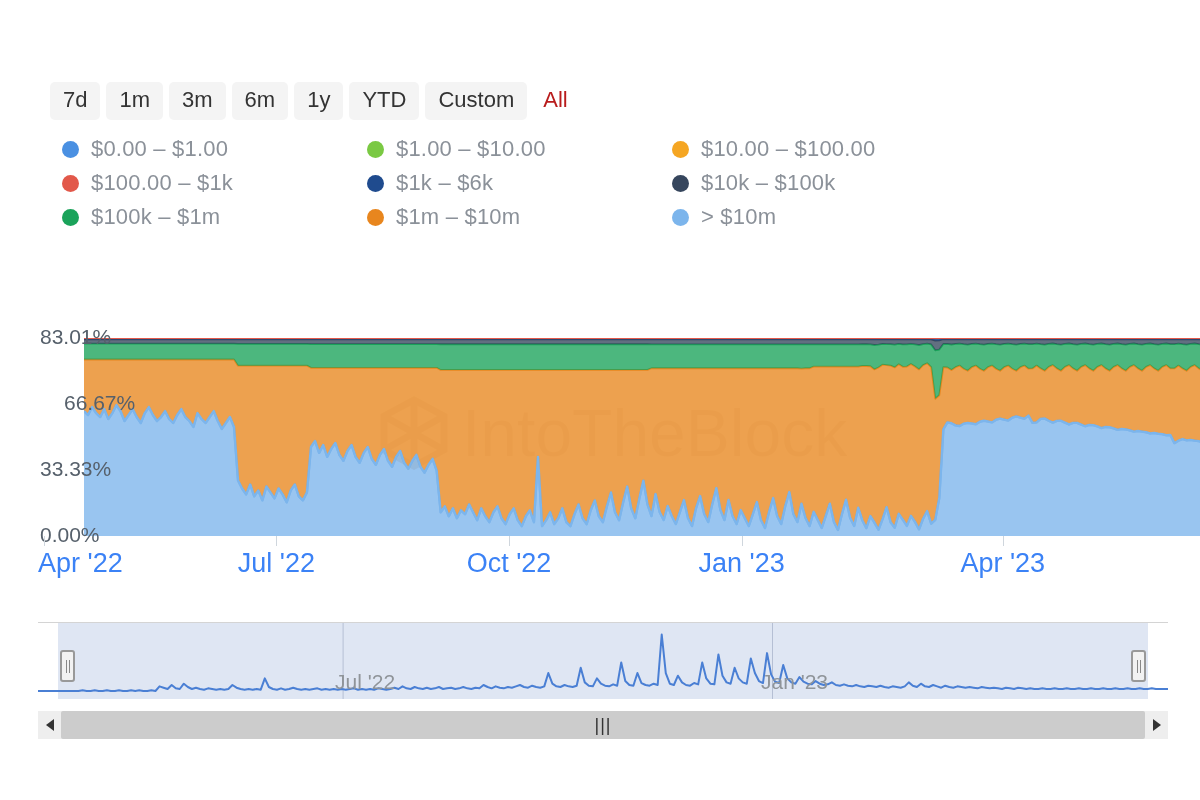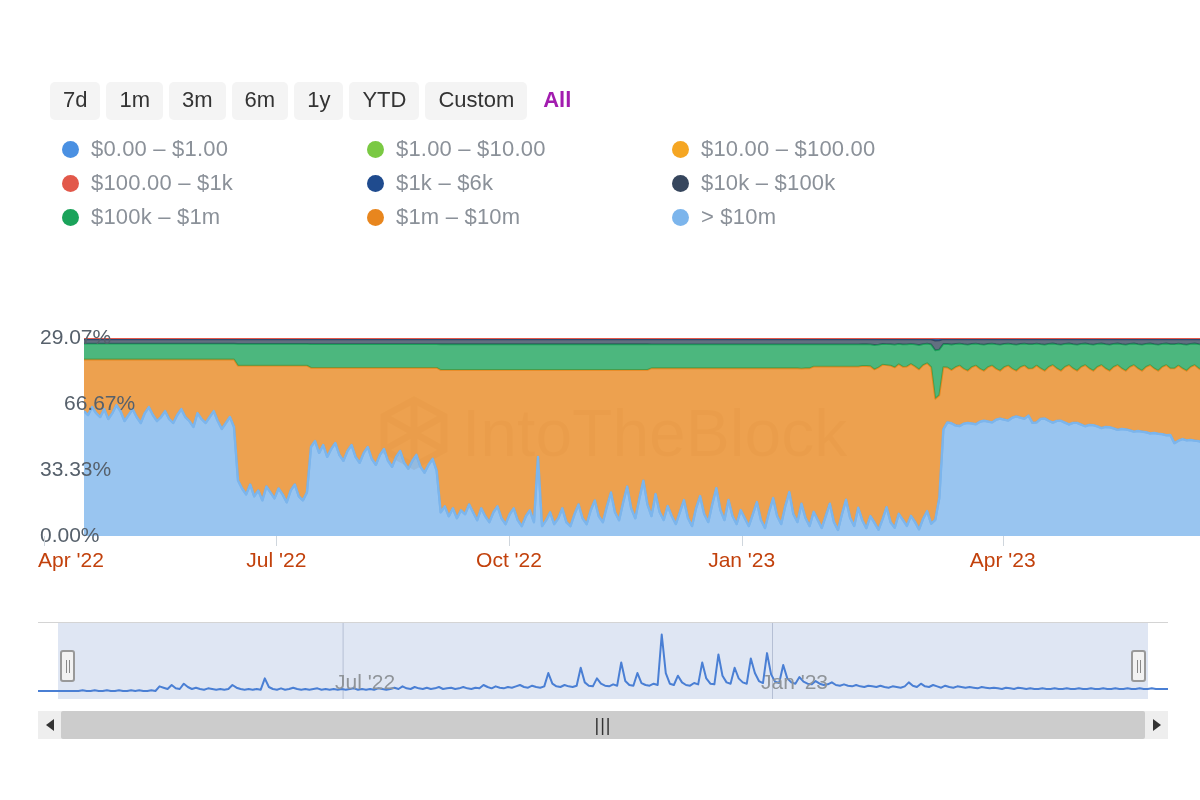--- a/index.html
+++ b/index.html
@@ -36,22 +36,22 @@
     border: none;
     border-radius: 5px;
     padding: 7px 13px 9px 13px;
     line-height: 1;
     cursor: pointer;
     white-space: nowrap;
     margin-top: 40px;
   }
   .range-btn.selected {
     background: transparent;
-    font-weight: bold;
-    color: #a21caf;
+    font-weight: normal;
+    color: #b91c1c;
     padding-left: 10px;
     padding-right: 10px;
   }
 
   
   .legend {
     position: absolute;
     left: 62px;
     top: 132px;
     width: 960px;
@@ -131,22 +131,22 @@
     position: absolute;
     top: 0;
     width: 1px;
     height: 10px;
     background: #cfd6dd;
   }
   .x-label {
     position: absolute;
     top: 12px;
     font-family: "Liberation Sans", sans-serif;
-    font-size: 21px;
-    color: #c2410c;
+    font-size: 27px;
+    color: #3b82f6;
     white-space: nowrap;
     transform: translateX(-50%);
   }
 
   
   .navigator {
     position: absolute;
     left: 38px;
     top: 622px;
     width: 1130px;
@@ -354,21 +354,21 @@
             <path d="M0.00 0.00 L4.05 0.00 L8.11 0.00 L12.16 0.00 L16.21 0.00 L20.27 0.00 L24.32 0.00 L28.38 0.00 L32.43 0.00 L36.48 0.00 L40.54 0.00 L44.59 0.00 L48.64 0.00 L52.70 0.00 L56.75 0.00 L60.80 0.00 L64.86 0.00 L68.91 0.00 L72.96 0.00 L77.02 0.00 L81.07 0.00 L85.13 0.00 L89.18 0.00 L93.23 0.00 L97.29 0.00 L101.34 0.00 L105.39 0.00 L109.45 0.00 L113.50 0.00 L117.55 0.00 L121.61 0.00 L125.66 0.00 L129.71 0.00 L133.77 0.00 L137.82 0.00 L141.88 0.00 L145.93 0.00 L149.98 0.00 L154.04 -0.00 L158.09 -0.00 L162.14 -0.00 L166.20 0.00 L170.25 0.00 L174.30 -0.00 L178.36 -0.00 L182.41 -0.00 L186.46 -0.00 L190.52 -0.00 L194.57 -0.00 L198.63 -0.00 L202.68 0.00 L206.73 -0.00 L210.79 0.00 L214.84 0.00 L218.89 -0.00 L222.95 -0.00 L227.00 0.00 L231.05 0.00 L235.11 0.00 L239.16 0.00 L243.21 0.00 L247.27 0.00 L251.32 0.00 L255.38 0.00 L259.43 0.00 L263.48 0.00 L267.54 0.00 L271.59 0.00 L275.64 0.00 L279.70 0.00 L283.75 0.00 L287.80 0.00 L291.86 0.00 L295.91 0.00 L299.96 0.00 L304.02 0.00 L308.07 0.00 L312.13 0.00 L316.18 0.00 L320.23 0.00 L324.29 0.00 L328.34 0.00 L332.39 0.00 L336.45 0.00 L340.50 0.00 L344.55 0.00 L348.61 0.00 L352.66 0.00 L356.71 0.00 L360.77 0.00 L364.82 0.00 L368.88 0.00 L372.93 0.00 L376.98 0.00 L381.04 0.00 L385.09 0.00 L389.14 0.00 L393.20 -0.00 L397.25 0.00 L401.30 0.00 L405.36 0.00 L409.41 0.00 L413.46 0.00 L417.52 0.00 L421.57 0.00 L425.63 0.00 L429.68 0.00 L433.73 -0.00 L437.79 0.00 L441.84 0.00 L445.89 0.00 L449.95 0.00 L454.00 0.00 L458.05 0.00 L462.11 -0.00 L466.16 0.00 L470.21 0.00 L474.27 0.00 L478.32 0.00 L482.38 0.00 L486.43 0.00 L490.48 0.00 L494.54 0.00 L498.59 0.00 L502.64 0.00 L506.70 0.00 L510.75 0.00 L514.80 0.00 L518.86 0.00 L522.91 0.00 L526.96 0.00 L531.02 0.00 L535.07 -0.00 L539.13 0.00 L543.18 0.00 L547.23 0.00 L551.29 0.00 L555.34 -0.00 L559.39 0.00 L563.45 0.00 L567.50 0.00 L571.55 0.00 L575.61 -0.00 L579.66 0.00 L583.71 -0.00 L587.77 0.00 L591.82 0.00 L595.88 -0.00 L599.93 -0.00 L603.98 -0.00 L608.04 -0.00 L612.09 -0.00 L616.14 0.00 L620.20 0.00 L624.25 0.00 L628.30 0.00 L632.36 0.00 L636.41 -0.00 L640.46 0.00 L644.52 -0.00 L648.57 0.00 L652.63 0.00 L656.68 -0.00 L660.73 -0.00 L664.79 -0.00 L668.84 0.00 L672.89 0.00 L676.95 0.00 L681.00 -0.00 L685.05 -0.00 L689.11 -0.00 L693.16 0.00 L697.21 0.00 L701.27 -0.00 L705.32 -0.00 L709.38 0.00 L713.43 0.00 L717.48 0.00 L721.54 -0.00 L725.59 -0.00 L729.64 0.00 L733.70 0.00 L737.75 0.00 L741.80 0.00 L745.86 0.00 L749.91 0.00 L753.96 -0.00 L758.02 0.00 L762.07 0.00 L766.13 0.00 L770.18 0.00 L774.23 0.00 L778.29 0.00 L782.34 0.00 L786.39 0.00 L790.45 0.00 L794.50 0.00 L798.55 0.00 L802.61 0.00 L806.66 0.00 L810.71 0.00 L814.77 0.00 L818.82 0.00 L822.88 0.00 L826.93 0.00 L830.98 0.00 L835.04 0.00 L839.09 0.00 L843.14 0.00 L847.20 0.00 L851.25 0.00 L855.30 0.00 L859.36 0.00 L863.41 0.00 L867.46 0.00 L871.52 0.00 L875.57 0.00 L879.63 0.00 L883.68 0.00 L887.73 0.00 L891.79 0.00 L895.84 0.00 L899.89 0.00 L903.95 -0.00 L908.00 0.00 L912.05 0.00 L916.11 0.00 L920.16 -0.00 L924.21 0.00 L928.27 0.00 L932.32 0.00 L936.38 -0.00 L940.43 0.00 L944.48 0.00 L948.54 0.00 L952.59 0.00 L956.64 0.00 L960.70 0.00 L964.75 0.00 L968.80 0.00 L972.86 0.00 L976.91 0.00 L980.96 0.00 L985.02 0.00 L989.07 0.00 L993.13 0.00 L997.18 0.00 L1001.23 0.00 L1005.29 0.00 L1009.34 0.00 L1013.39 0.00 L1017.45 0.00 L1021.50 0.00 L1025.55 0.00 L1029.61 0.00 L1033.66 0.00 L1037.71 0.00 L1041.77 0.00 L1045.82 0.00 L1049.88 0.00 L1053.93 0.00 L1057.98 0.00 L1062.04 0.00 L1066.09 0.00 L1070.14 0.00 L1074.20 0.00 L1078.25 0.00 L1082.30 0.00 L1086.36 0.00 L1090.41 0.00 L1094.46 0.00 L1098.52 0.00 L1102.57 0.00 L1106.63 0.00 L1110.68 0.00 L1114.73 0.00 L1118.79 0.00 L1122.84 0.00 L1126.89 0.00 L1130.95 0.00 L1135.00 0.00 L1135.00 0.00 L1130.95 0.49 L1126.89 0.27 L1122.84 0.29 L1118.79 0.33 L1114.73 0.30 L1110.68 0.27 L1106.63 0.29 L1102.57 0.33 L1098.52 0.30 L1094.46 0.27 L1090.41 0.30 L1086.36 0.30 L1082.30 0.27 L1078.25 0.29 L1074.20 0.33 L1070.14 0.30 L1066.09 0.27 L1062.04 0.29 L1057.98 0.33 L1053.93 0.30 L1049.88 0.27 L1045.82 0.29 L1041.77 0.33 L1037.71 0.30 L1033.66 0.27 L1029.61 0.29 L1025.55 0.33 L1021.50 0.30 L1017.45 0.27 L1013.39 0.29 L1009.34 0.33 L1005.29 0.30 L1001.23 0.27 L997.18 0.29 L993.13 0.33 L989.07 0.30 L985.02 0.27 L980.96 0.29 L976.91 0.33 L972.86 0.30 L968.80 0.27 L964.75 0.29 L960.70 0.33 L956.64 0.30 L952.59 0.27 L948.54 0.30 L944.48 0.31 L940.43 0.27 L936.38 0.29 L932.32 0.33 L928.27 0.31 L924.21 0.27 L920.16 0.29 L916.11 0.33 L912.05 0.31 L908.00 0.27 L903.95 0.29 L899.89 0.33 L895.84 0.31 L891.79 0.27 L887.73 0.29 L883.68 0.33 L879.63 0.31 L875.57 0.27 L871.52 0.29 L867.46 0.32 L863.41 0.29 L859.36 0.29 L855.30 0.57 L851.25 0.61 L847.20 0.31 L843.14 0.27 L839.09 0.29 L835.04 0.33 L830.98 0.30 L826.93 0.27 L822.88 0.30 L818.82 0.31 L814.77 0.28 L810.71 0.31 L806.66 0.29 L802.61 0.29 L798.55 0.28 L794.50 0.31 L790.45 0.33 L786.39 0.30 L782.34 0.30 L778.29 0.30 L774.23 0.30 L770.18 0.30 L766.13 0.30 L762.07 0.30 L758.02 0.30 L753.96 0.30 L749.91 0.30 L745.86 0.30 L741.80 0.30 L737.75 0.30 L733.70 0.30 L729.64 0.30 L725.59 0.30 L721.54 0.30 L717.48 0.30 L713.43 0.30 L709.38 0.30 L705.32 0.30 L701.27 0.30 L697.21 0.30 L693.16 0.30 L689.11 0.30 L685.05 0.30 L681.00 0.30 L676.95 0.30 L672.89 0.30 L668.84 0.30 L664.79 0.30 L660.73 0.30 L656.68 0.30 L652.63 0.30 L648.57 0.30 L644.52 0.30 L640.46 0.30 L636.41 0.30 L632.36 0.30 L628.30 0.30 L624.25 0.30 L620.20 0.30 L616.14 0.30 L612.09 0.30 L608.04 0.30 L603.98 0.30 L599.93 0.30 L595.88 0.30 L591.82 0.30 L587.77 0.30 L583.71 0.30 L579.66 0.30 L575.61 0.30 L571.55 0.30 L567.50 0.30 L563.45 0.30 L559.39 0.30 L555.34 0.30 L551.29 0.30 L547.23 0.30 L543.18 0.30 L539.13 0.30 L535.07 0.30 L531.02 0.30 L526.96 0.30 L522.91 0.30 L518.86 0.30 L514.80 0.30 L510.75 0.30 L506.70 0.30 L502.64 0.30 L498.59 0.30 L494.54 0.30 L490.48 0.30 L486.43 0.30 L482.38 0.30 L478.32 0.30 L474.27 0.30 L470.21 0.30 L466.16 0.30 L462.11 0.30 L458.05 0.30 L454.00 0.30 L449.95 0.30 L445.89 0.30 L441.84 0.30 L437.79 0.30 L433.73 0.30 L429.68 0.30 L425.63 0.30 L421.57 0.30 L417.52 0.30 L413.46 0.30 L409.41 0.30 L405.36 0.30 L401.30 0.30 L397.25 0.30 L393.20 0.30 L389.14 0.30 L385.09 0.30 L381.04 0.30 L376.98 0.30 L372.93 0.30 L368.88 0.30 L364.82 0.30 L360.77 0.30 L356.71 0.30 L352.66 0.30 L348.61 0.30 L344.55 0.30 L340.50 0.30 L336.45 0.30 L332.39 0.30 L328.34 0.30 L324.29 0.30 L320.23 0.30 L316.18 0.30 L312.13 0.30 L308.07 0.30 L304.02 0.30 L299.96 0.30 L295.91 0.30 L291.86 0.30 L287.80 0.30 L283.75 0.30 L279.70 0.30 L275.64 0.30 L271.59 0.30 L267.54 0.30 L263.48 0.30 L259.43 0.30 L255.38 0.30 L251.32 0.30 L247.27 0.30 L243.21 0.30 L239.16 0.30 L235.11 0.30 L231.05 0.30 L227.00 0.30 L222.95 0.30 L218.89 0.30 L214.84 0.30 L210.79 0.30 L206.73 0.30 L202.68 0.30 L198.63 0.30 L194.57 0.30 L190.52 0.30 L186.46 0.30 L182.41 0.30 L178.36 0.30 L174.30 0.30 L170.25 0.30 L166.20 0.30 L162.14 0.30 L158.09 0.30 L154.04 0.30 L149.98 0.30 L145.93 0.30 L141.88 0.30 L137.82 0.30 L133.77 0.30 L129.71 0.30 L125.66 0.30 L121.61 0.30 L117.55 0.30 L113.50 0.30 L109.45 0.30 L105.39 0.30 L101.34 0.30 L97.29 0.30 L93.23 0.30 L89.18 0.30 L85.13 0.30 L81.07 0.30 L77.02 0.30 L72.96 0.30 L68.91 0.30 L64.86 0.30 L60.80 0.30 L56.75 0.30 L52.70 0.30 L48.64 0.30 L44.59 0.30 L40.54 0.30 L36.48 0.30 L32.43 0.30 L28.38 0.30 L24.32 0.30 L20.27 0.30 L16.21 0.30 L12.16 0.30 L8.11 0.30 L4.05 0.30 L0.00 0.30 Z" fill="#e2584a" fill-opacity="0.78"></path>
             <path d="M0.00 0.00 L4.05 0.00 L8.11 0.00 L12.16 0.00 L16.21 0.00 L20.27 0.00 L24.32 0.00 L28.38 0.00 L32.43 0.00 L36.48 0.00 L40.54 0.00 L44.59 0.00 L48.64 0.00 L52.70 0.00 L56.75 0.00 L60.80 0.00 L64.86 0.00 L68.91 0.00 L72.96 0.00 L77.02 0.00 L81.07 0.00 L85.13 0.00 L89.18 0.00 L93.23 0.00 L97.29 0.00 L101.34 0.00 L105.39 0.00 L109.45 0.00 L113.50 0.00 L117.55 0.00 L121.61 0.00 L125.66 0.00 L129.71 0.00 L133.77 0.00 L137.82 0.00 L141.88 0.00 L145.93 0.00 L149.98 0.00 L154.04 -0.00 L158.09 -0.00 L162.14 -0.00 L166.20 0.00 L170.25 0.00 L174.30 -0.00 L178.36 -0.00 L182.41 -0.00 L186.46 -0.00 L190.52 -0.00 L194.57 -0.00 L198.63 -0.00 L202.68 0.00 L206.73 -0.00 L210.79 0.00 L214.84 0.00 L218.89 -0.00 L222.95 -0.00 L227.00 0.00 L231.05 0.00 L235.11 0.00 L239.16 0.00 L243.21 0.00 L247.27 0.00 L251.32 0.00 L255.38 0.00 L259.43 0.00 L263.48 0.00 L267.54 0.00 L271.59 0.00 L275.64 0.00 L279.70 0.00 L283.75 0.00 L287.80 0.00 L291.86 0.00 L295.91 0.00 L299.96 0.00 L304.02 0.00 L308.07 0.00 L312.13 0.00 L316.18 0.00 L320.23 0.00 L324.29 0.00 L328.34 0.00 L332.39 0.00 L336.45 0.00 L340.50 0.00 L344.55 0.00 L348.61 0.00 L352.66 0.00 L356.71 0.00 L360.77 0.00 L364.82 0.00 L368.88 0.00 L372.93 0.00 L376.98 0.00 L381.04 0.00 L385.09 0.00 L389.14 0.00 L393.20 -0.00 L397.25 0.00 L401.30 0.00 L405.36 0.00 L409.41 0.00 L413.46 0.00 L417.52 0.00 L421.57 0.00 L425.63 0.00 L429.68 0.00 L433.73 -0.00 L437.79 0.00 L441.84 0.00 L445.89 0.00 L449.95 0.00 L454.00 0.00 L458.05 0.00 L462.11 -0.00 L466.16 0.00 L470.21 0.00 L474.27 0.00 L478.32 0.00 L482.38 0.00 L486.43 0.00 L490.48 0.00 L494.54 0.00 L498.59 0.00 L502.64 0.00 L506.70 0.00 L510.75 0.00 L514.80 0.00 L518.86 0.00 L522.91 0.00 L526.96 0.00 L531.02 0.00 L535.07 -0.00 L539.13 0.00 L543.18 0.00 L547.23 0.00 L551.29 0.00 L555.34 -0.00 L559.39 0.00 L563.45 0.00 L567.50 0.00 L571.55 0.00 L575.61 -0.00 L579.66 0.00 L583.71 -0.00 L587.77 0.00 L591.82 0.00 L595.88 -0.00 L599.93 -0.00 L603.98 -0.00 L608.04 -0.00 L612.09 -0.00 L616.14 0.00 L620.20 0.00 L624.25 0.00 L628.30 0.00 L632.36 0.00 L636.41 -0.00 L640.46 0.00 L644.52 -0.00 L648.57 0.00 L652.63 0.00 L656.68 -0.00 L660.73 -0.00 L664.79 -0.00 L668.84 0.00 L672.89 0.00 L676.95 0.00 L681.00 -0.00 L685.05 -0.00 L689.11 -0.00 L693.16 0.00 L697.21 0.00 L701.27 -0.00 L705.32 -0.00 L709.38 0.00 L713.43 0.00 L717.48 0.00 L721.54 -0.00 L725.59 -0.00 L729.64 0.00 L733.70 0.00 L737.75 0.00 L741.80 0.00 L745.86 0.00 L749.91 0.00 L753.96 -0.00 L758.02 0.00 L762.07 0.00 L766.13 0.00 L770.18 0.00 L774.23 0.00 L778.29 0.00 L782.34 0.00 L786.39 0.00 L790.45 0.00 L794.50 0.00 L798.55 0.00 L802.61 0.00 L806.66 0.00 L810.71 0.00 L814.77 0.00 L818.82 0.00 L822.88 0.00 L826.93 0.00 L830.98 0.00 L835.04 0.00 L839.09 0.00 L843.14 0.00 L847.20 0.00 L851.25 0.00 L855.30 0.00 L859.36 0.00 L863.41 0.00 L867.46 0.00 L871.52 0.00 L875.57 0.00 L879.63 0.00 L883.68 0.00 L887.73 0.00 L891.79 0.00 L895.84 0.00 L899.89 0.00 L903.95 -0.00 L908.00 0.00 L912.05 0.00 L916.11 0.00 L920.16 -0.00 L924.21 0.00 L928.27 0.00 L932.32 0.00 L936.38 -0.00 L940.43 0.00 L944.48 0.00 L948.54 0.00 L952.59 0.00 L956.64 0.00 L960.70 0.00 L964.75 0.00 L968.80 0.00 L972.86 0.00 L976.91 0.00 L980.96 0.00 L985.02 0.00 L989.07 0.00 L993.13 0.00 L997.18 0.00 L1001.23 0.00 L1005.29 0.00 L1009.34 0.00 L1013.39 0.00 L1017.45 0.00 L1021.50 0.00 L1025.55 0.00 L1029.61 0.00 L1033.66 0.00 L1037.71 0.00 L1041.77 0.00 L1045.82 0.00 L1049.88 0.00 L1053.93 0.00 L1057.98 0.00 L1062.04 0.00 L1066.09 0.00 L1070.14 0.00 L1074.20 0.00 L1078.25 0.00 L1082.30 0.00 L1086.36 0.00 L1090.41 0.00 L1094.46 0.00 L1098.52 0.00 L1102.57 0.00 L1106.63 0.00 L1110.68 0.00 L1114.73 0.00 L1118.79 0.00 L1122.84 0.00 L1126.89 0.00 L1130.95 0.00 L1135.00 0.00" fill="none" stroke="#e2584a" stroke-width="1.8" stroke-linejoin="round"></path>
           </g>
           <path d="M0.00 73.07 L4.05 77.04 L8.11 69.11 L12.16 75.06 L16.21 79.02 L20.27 71.09 L24.32 81.00 L28.38 75.06 L32.43 67.12 L36.48 73.07 L40.54 82.99 L44.59 77.04 L48.64 71.09 L52.70 79.02 L56.75 84.97 L60.80 75.06 L64.86 69.11 L68.91 77.04 L72.96 82.99 L77.02 79.02 L81.07 73.07 L85.13 81.00 L89.18 84.97 L93.23 77.04 L97.29 71.09 L101.34 79.02 L105.39 82.99 L109.45 88.94 L113.50 75.06 L117.55 81.00 L121.61 84.97 L125.66 79.02 L129.71 73.07 L133.77 82.99 L137.82 90.92 L141.88 84.97 L145.93 79.02 L149.98 88.94 L154.04 142.53 L158.09 150.46 L162.14 156.40 L166.20 146.49 L170.25 158.38 L174.30 152.44 L178.36 162.34 L182.41 148.48 L186.46 154.42 L190.52 160.36 L194.57 150.46 L198.63 156.40 L202.68 164.32 L206.73 152.44 L210.79 146.49 L214.84 158.38 L218.89 162.34 L222.95 154.42 L227.00 108.94 L231.05 103.01 L235.11 114.88 L239.16 106.97 L243.21 118.84 L247.27 110.92 L251.32 104.99 L255.38 116.86 L259.43 122.80 L263.48 112.90 L267.54 106.97 L271.59 118.84 L275.64 124.78 L279.70 114.88 L283.75 108.94 L287.80 120.82 L291.86 126.76 L295.91 116.86 L299.96 110.92 L304.02 122.80 L308.07 128.73 L312.13 118.84 L316.18 112.90 L320.23 124.78 L324.29 130.71 L328.34 122.80 L332.39 116.86 L336.45 128.73 L340.50 134.67 L344.55 126.76 L348.61 120.82 L352.66 132.69 L356.71 174.28 L360.77 168.34 L364.82 178.23 L368.88 170.32 L372.93 180.21 L376.98 172.30 L381.04 176.25 L385.09 166.37 L389.14 174.28 L393.20 182.18 L397.25 170.32 L401.30 178.23 L405.36 184.16 L409.41 174.28 L413.46 168.34 L417.52 180.21 L421.57 186.14 L425.63 176.25 L429.68 170.32 L433.73 182.18 L437.79 188.11 L441.84 178.23 L445.89 172.30 L449.95 184.16 L454.00 118.92 L458.05 188.11 L462.11 182.18 L466.16 174.28 L470.21 186.14 L474.27 180.21 L478.32 170.32 L482.38 184.16 L486.43 188.11 L490.48 176.25 L494.54 166.37 L498.59 180.21 L502.64 186.14 L506.70 172.30 L510.75 162.41 L514.80 178.23 L518.86 184.16 L522.91 168.34 L526.96 154.51 L531.02 174.28 L535.07 182.18 L539.13 164.39 L543.18 148.57 L547.23 170.32 L551.29 180.21 L555.34 160.44 L559.39 142.64 L563.45 166.37 L567.50 178.03 L571.55 156.06 L575.61 174.04 L579.66 182.02 L583.71 168.05 L587.77 178.03 L591.82 186.02 L595.88 174.04 L599.93 162.05 L603.98 180.03 L608.04 188.02 L612.09 170.04 L616.14 158.06 L620.20 176.03 L624.25 184.02 L628.30 166.05 L632.36 150.07 L636.41 172.04 L640.46 182.02 L644.52 162.05 L648.57 178.03 L652.63 186.02 L656.68 172.04 L660.73 180.03 L664.79 188.02 L668.84 176.03 L672.89 164.05 L676.95 182.02 L681.00 190.01 L685.05 174.04 L689.11 160.06 L693.16 178.03 L697.21 186.02 L701.27 168.05 L705.32 154.07 L709.38 176.03 L713.43 184.02 L717.48 165.72 L721.54 180.03 L725.59 188.02 L729.64 173.79 L733.70 181.86 L737.75 189.93 L741.80 177.83 L745.86 165.72 L749.91 183.88 L753.96 191.95 L758.02 175.81 L762.07 161.69 L766.13 179.84 L770.18 187.91 L774.23 169.76 L778.29 182.18 L782.34 190.09 L786.39 178.03 L790.45 184.67 L794.50 191.76 L798.55 181.05 L802.61 169.21 L806.66 184.30 L810.71 189.68 L814.77 175.83 L818.82 181.70 L822.88 187.91 L826.93 177.86 L830.98 183.88 L835.04 191.34 L839.09 180.72 L843.14 173.06 L847.20 185.64 L851.25 181.85 L855.30 159.96 L859.36 91.29 L863.41 84.35 L867.46 85.22 L871.52 87.41 L875.57 88.05 L879.63 85.79 L883.68 84.92 L887.73 85.47 L891.79 86.22 L895.84 83.75 L899.89 82.74 L903.95 83.53 L908.00 84.39 L912.05 81.71 L916.11 80.57 L920.16 81.59 L924.21 82.55 L928.27 79.67 L932.32 78.40 L936.38 79.65 L940.43 80.72 L944.48 77.63 L948.54 84.91 L952.59 84.39 L956.64 80.88 L960.70 80.57 L964.75 82.72 L968.80 84.65 L972.86 82.90 L976.91 82.74 L980.96 84.64 L985.02 86.45 L989.07 84.91 L993.13 84.92 L997.18 86.56 L1001.23 88.25 L1005.29 86.93 L1009.34 87.09 L1013.39 88.48 L1017.45 90.05 L1021.50 88.95 L1025.55 89.27 L1029.61 90.40 L1033.66 91.85 L1037.71 90.97 L1041.77 91.44 L1045.82 92.32 L1049.88 93.65 L1053.93 92.99 L1057.98 93.62 L1062.04 94.24 L1066.09 95.45 L1070.14 95.01 L1074.20 95.79 L1078.25 96.17 L1082.30 97.25 L1086.36 97.03 L1090.41 105.11 L1094.46 102.71 L1098.52 101.07 L1102.57 102.32 L1106.63 101.93 L1110.68 102.64 L1114.73 103.09 L1118.79 104.49 L1122.84 103.85 L1126.89 104.44 L1130.95 48.81 L1135.00 0.00" fill="none" stroke="#7cb5ec" stroke-width="2.4" stroke-linejoin="round"></path>
         </svg>
     </div>
     <div class="y-labels">
         <div class="y-label" style="top: 211px;">0.00%</div>
         <div class="y-label" style="top: 145.007px;">33.33%</div>
         <div class="y-label" style="top: 78.9934px; margin-left: 24px;">66.67%</div>
-        <div class="y-label" style="top: 13px;">29.07%</div>
+        <div class="y-label" style="top: 13px;">83.01%</div>
       </div>
   </div>
 
   <div class="x-axis">
       <div class="x-tick" style="left: 5.675px;"></div>
       <div class="x-label" style="left: 0px; transform: none;">Apr '22</div>
       <div class="x-tick" style="left: 238.35px;"></div>
       <div class="x-label" style="left: 238.35px;">Jul '22</div>
       <div class="x-tick" style="left: 471.025px;"></div>
       <div class="x-label" style="left: 471.025px; text-align: right;">Oct '22</div>

